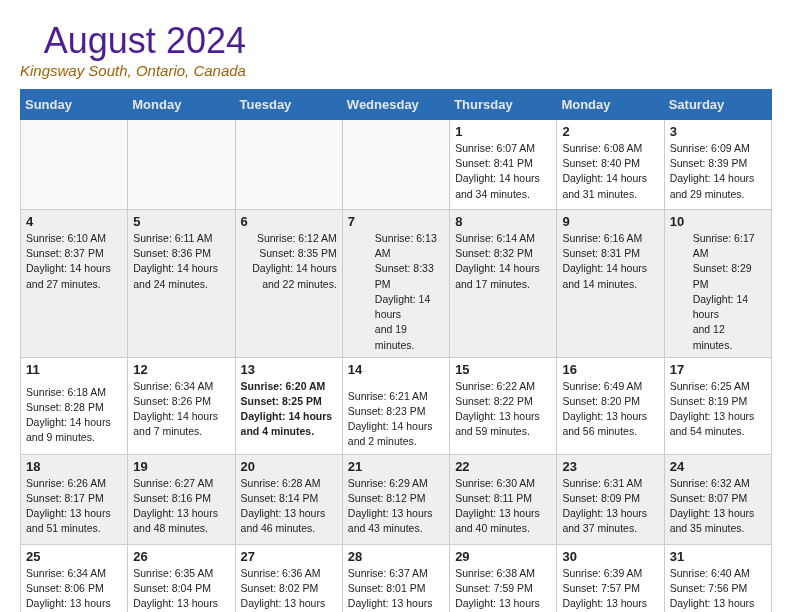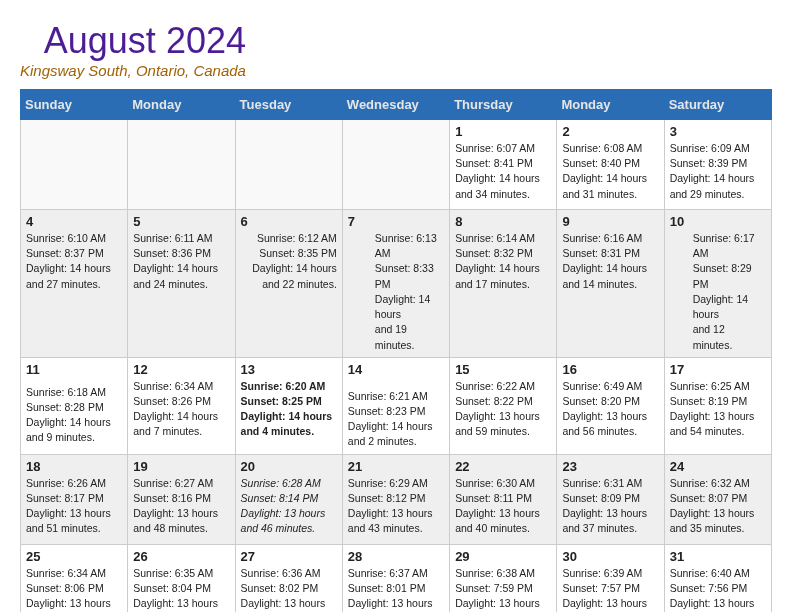--- a/index.html
+++ b/index.html
@@ -240,21 +240,21 @@
         </td>
         <td>
           <div class="day-num">19</div>
           <div class="day-info" style="white-space: pre-line;">Sunrise: 6:27 AM
 Sunset: 8:16 PM
 Daylight: 13 hours
 and 48 minutes.</div>
         </td>
         <td>
           <div class="day-num">20</div>
-          <div class="day-info" style="white-space: pre-line; font-style: italic;">Sunrise: 6:28 AM
+          <div class="day-info" style="white-space: pre-line;">Sunrise: 6:28 AM
 Sunset: 8:14 PM
 Daylight: 13 hours
 and 46 minutes.</div>
         </td>
         <td>
           <div class="day-num">21</div>
           <div class="day-info" style="white-space: pre-line;">Sunrise: 6:29 AM
 Sunset: 8:12 PM
 Daylight: 13 hours
 and 43 minutes.</div>

